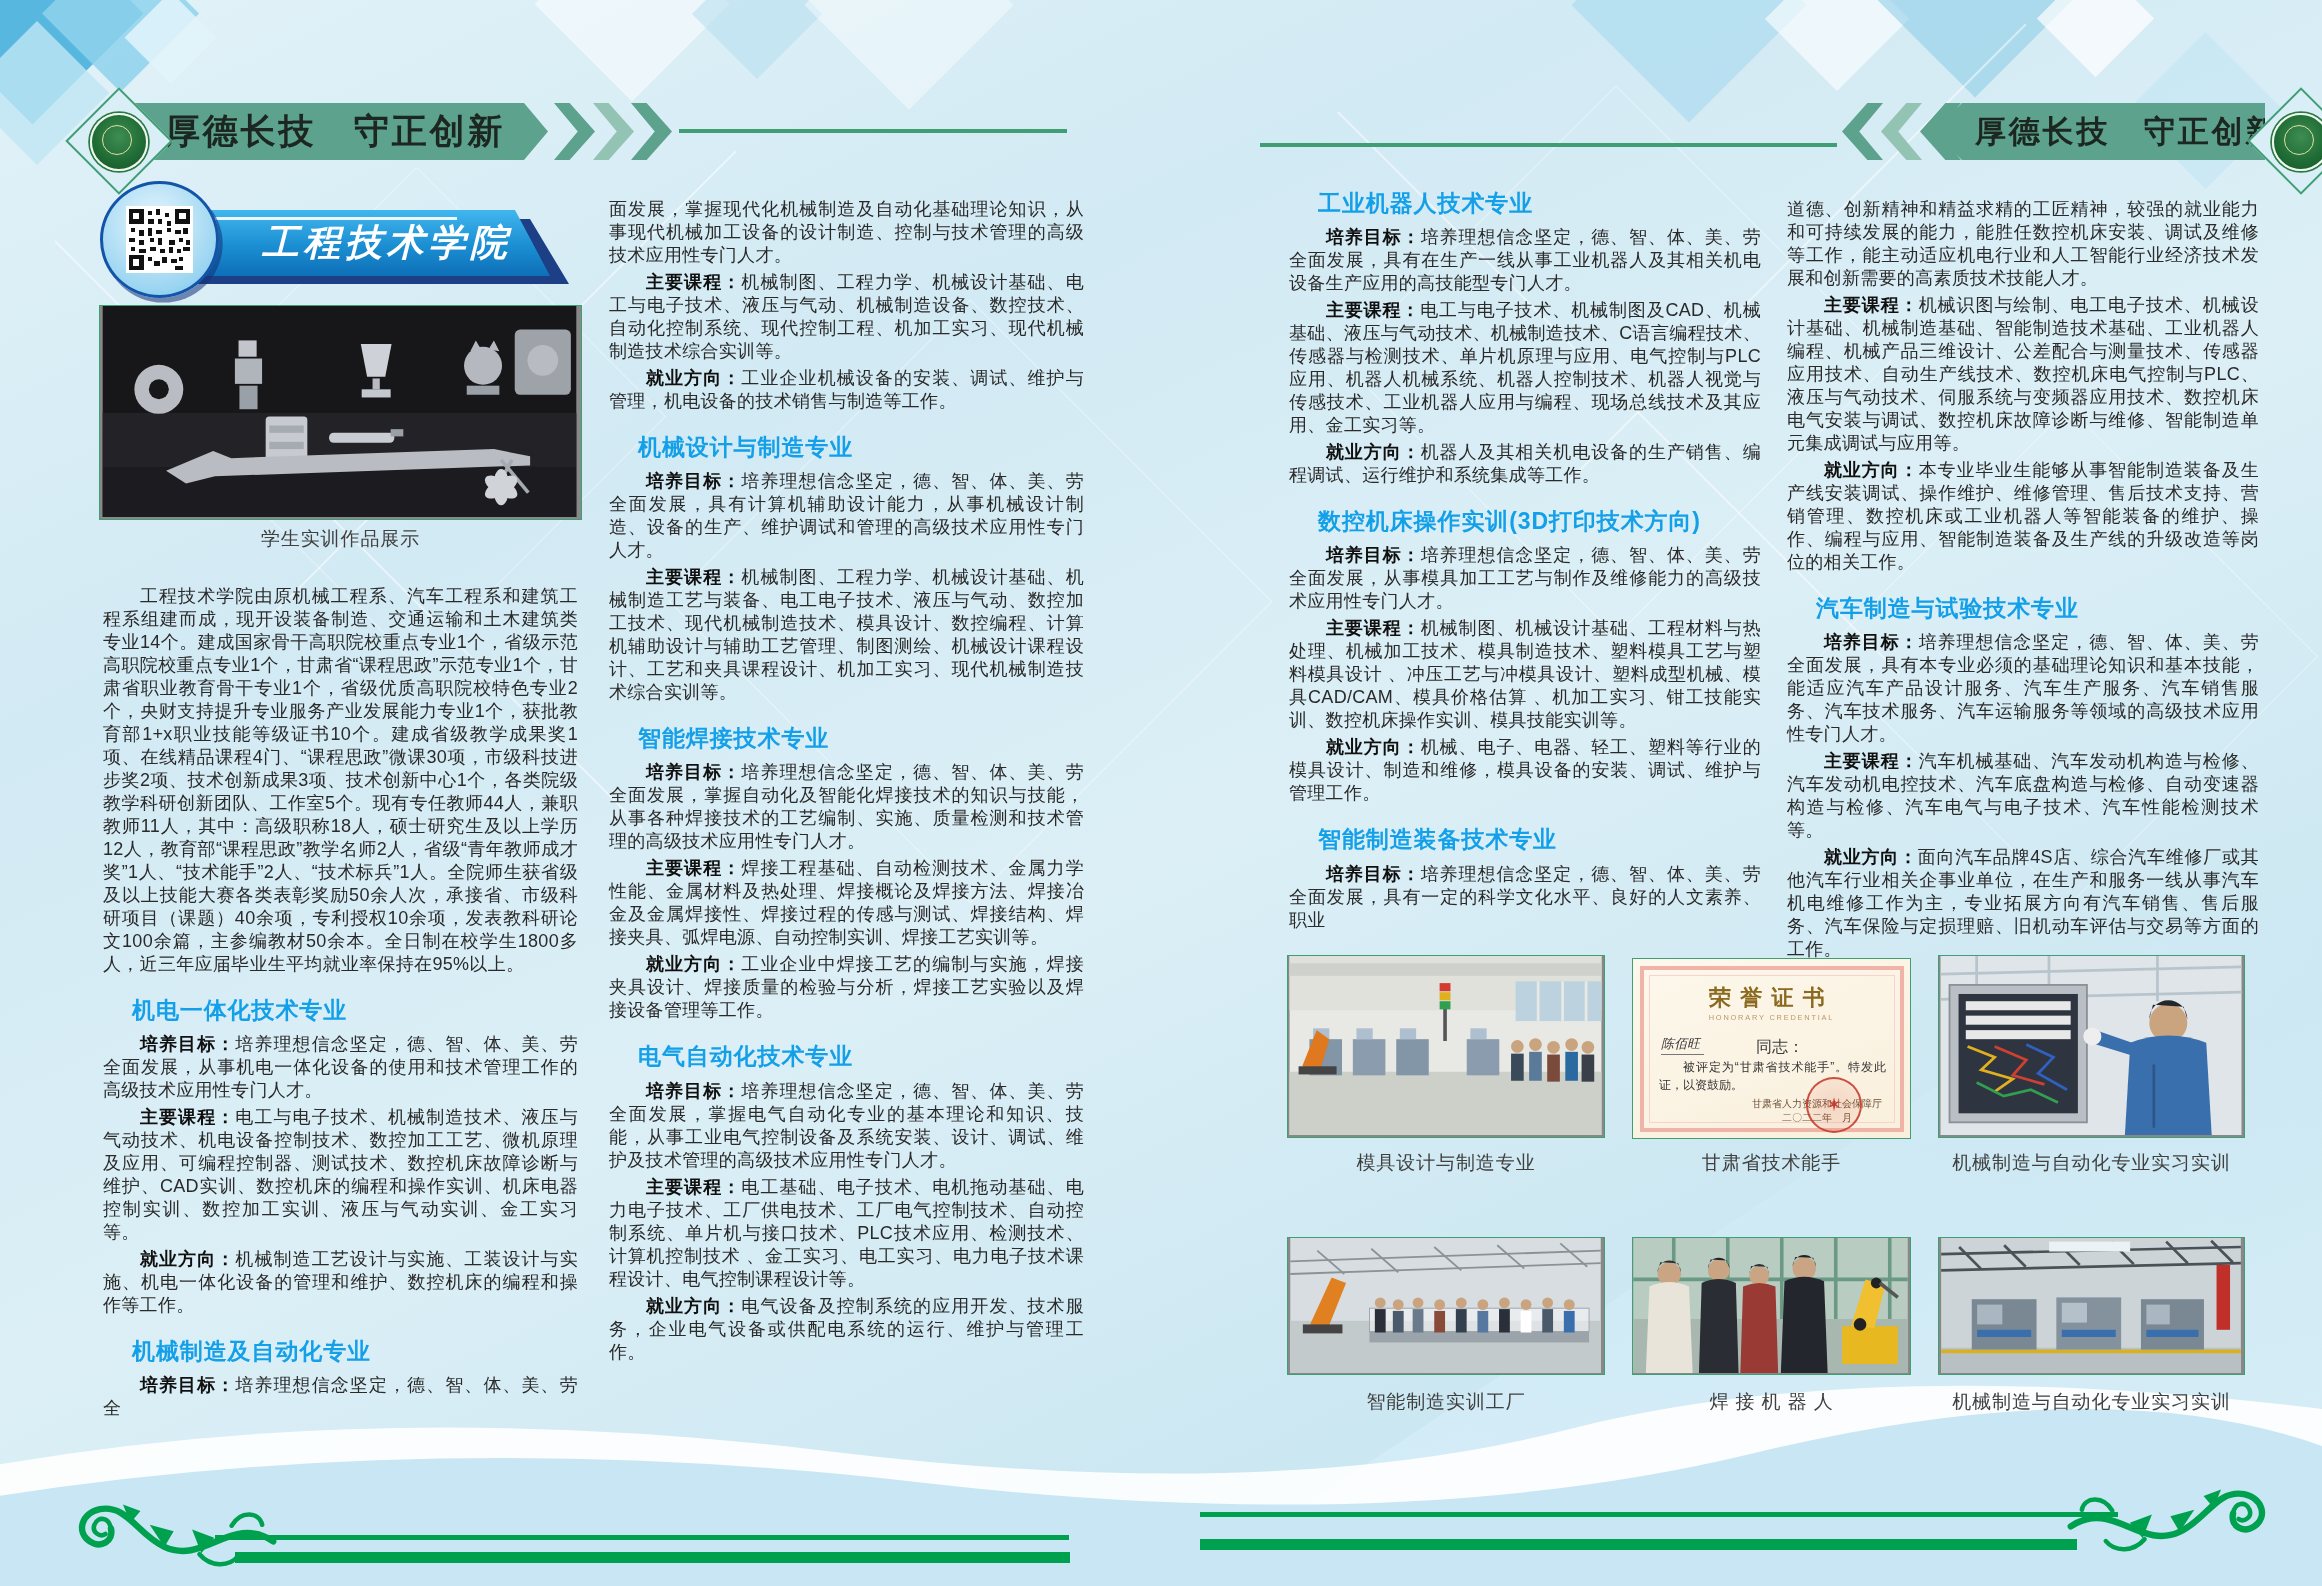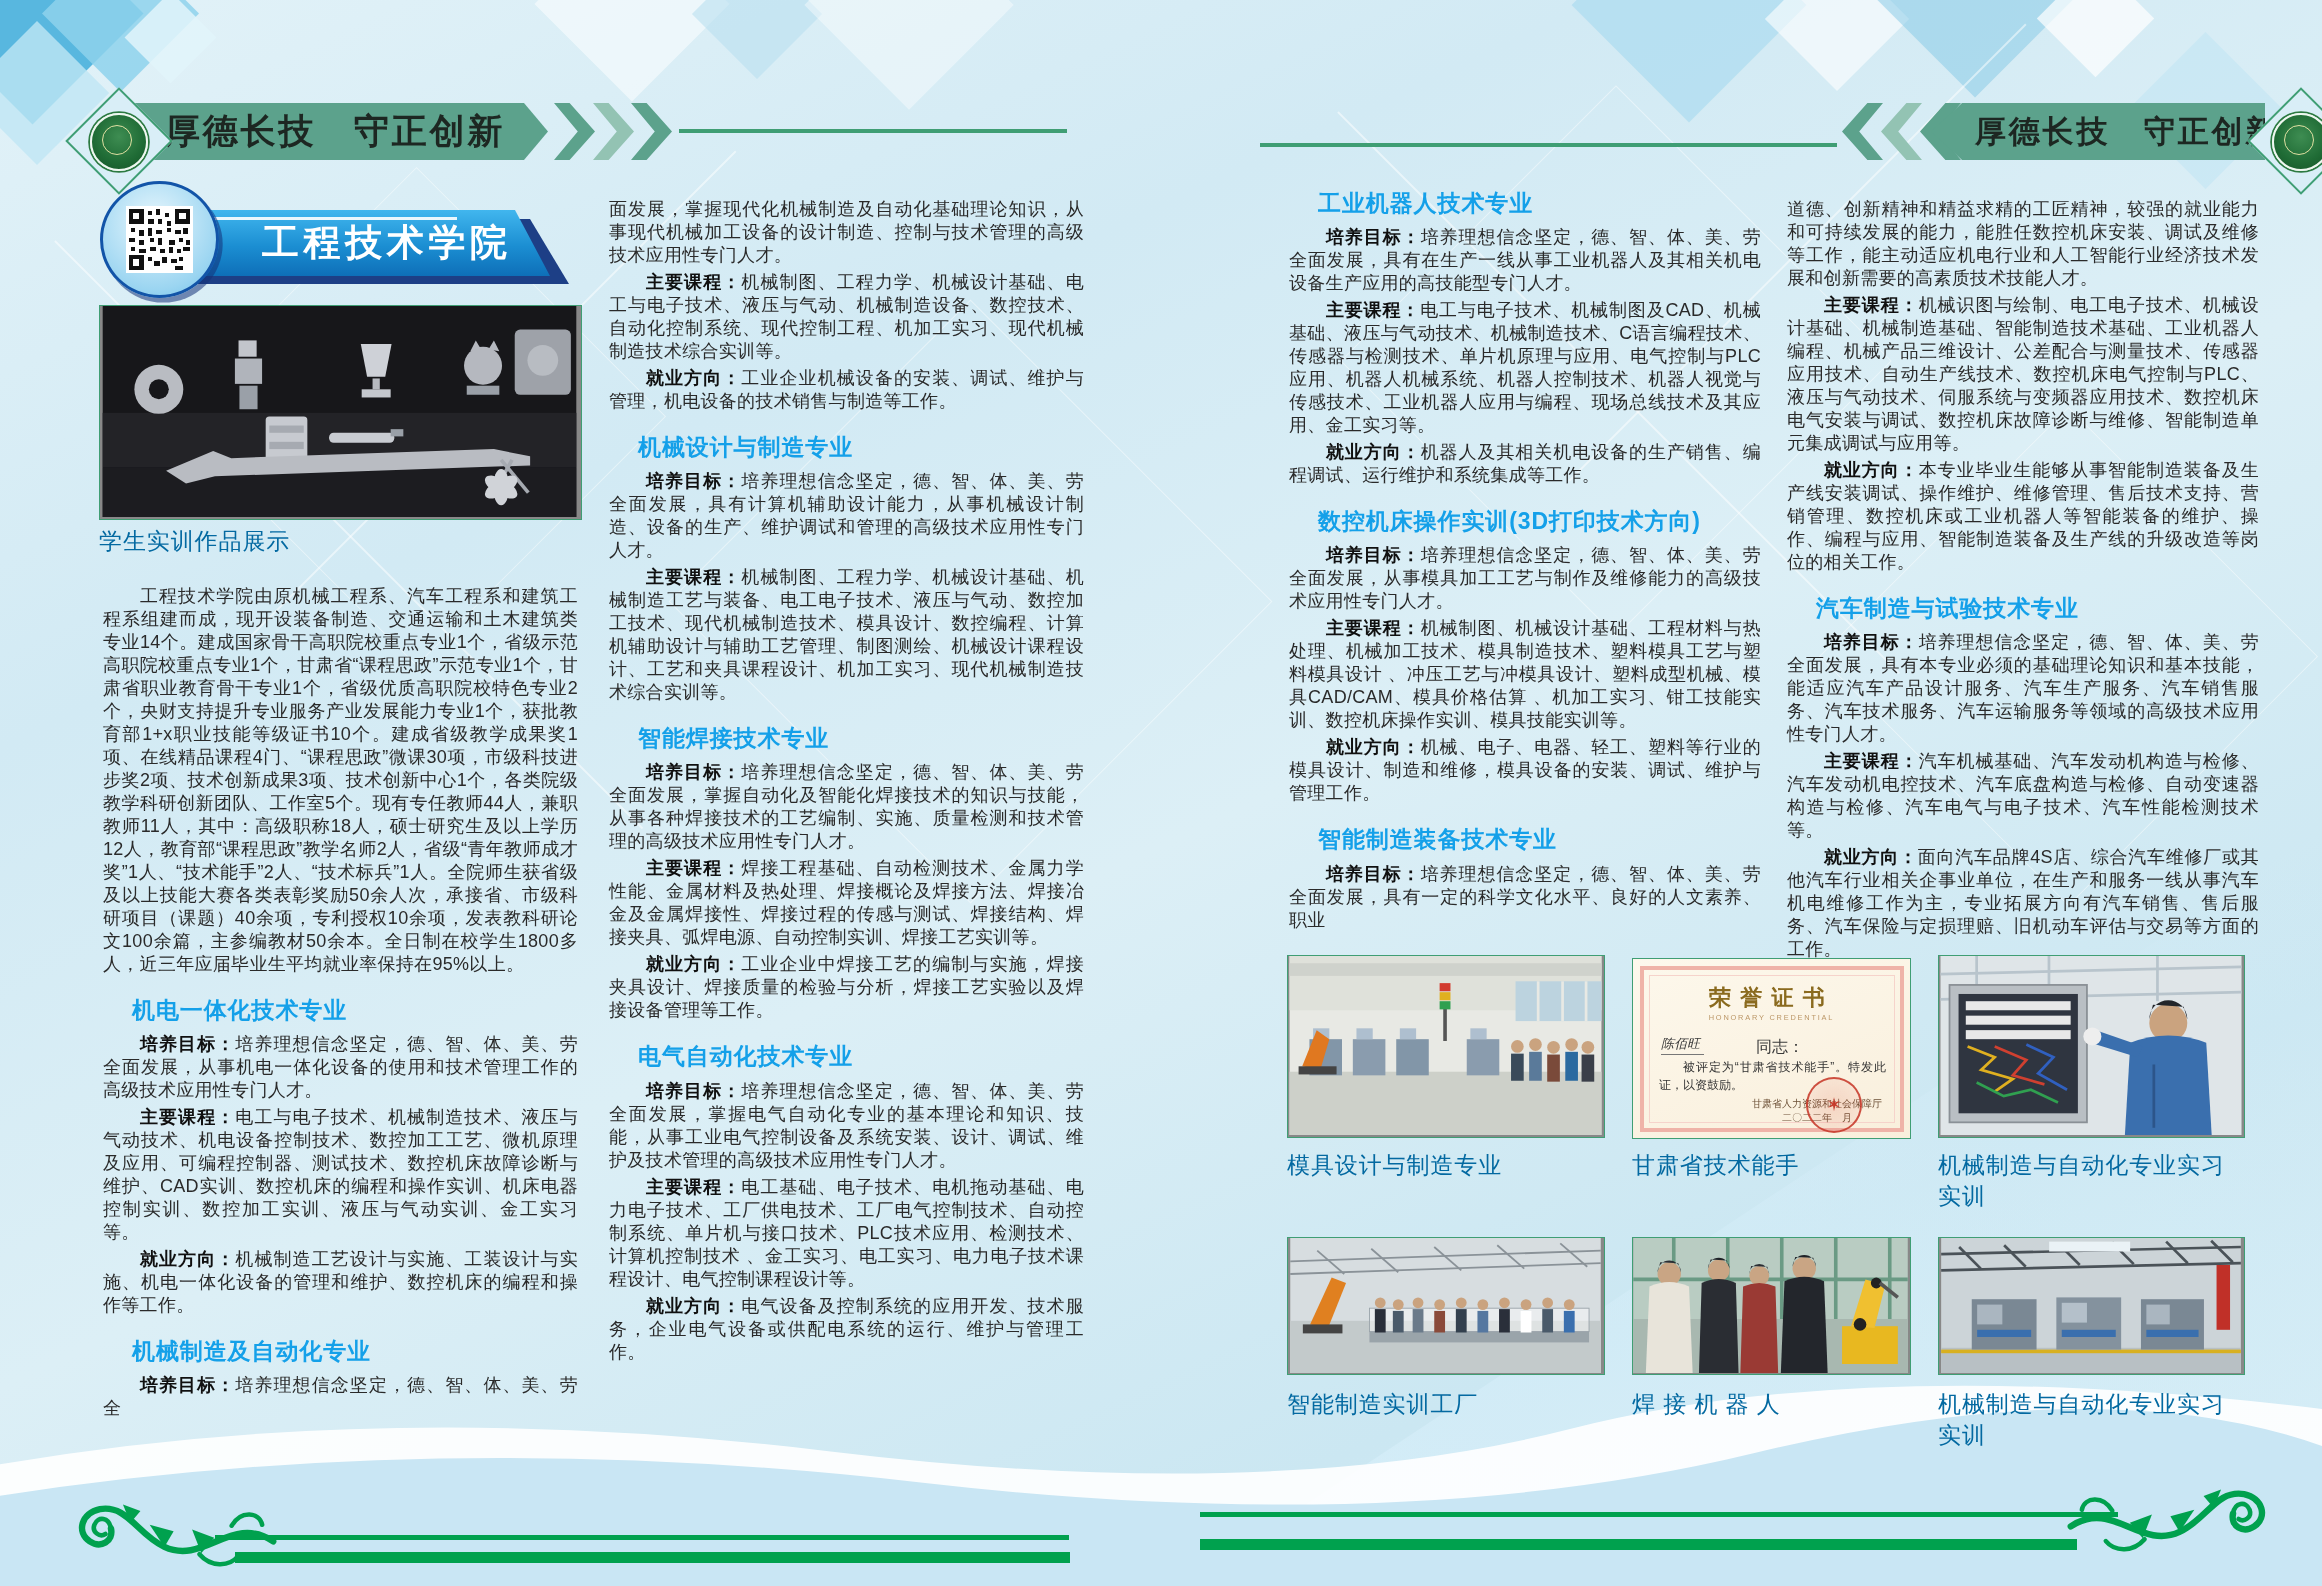--- a/index.html
+++ b/index.html
@@ -30,38 +30,38 @@
   .logo-diamond{position:absolute;width:72px;height:72px;background:#d9eef7;border:2.8px solid #3f9e74;transform:rotate(45deg);box-shadow:0 0 0 2.8px #d9eef7 inset;}
   .logo-circle{position:absolute;width:54px;height:54px;border-radius:50%;
     background:radial-gradient(circle at 50% 40%, #3e8d52 0%, #1f6b35 60%, #155226 100%);
     border:2.8px solid #eef7ef; box-shadow:0 0 0 1.8px #2c7a41;}
   .logo-circle:after{content:"";position:absolute;left:10px;top:10px;width:28px;height:28px;border-radius:50%;border:1.8px solid rgba(255,241,179,.85);}
   
   .title-shadow{position:absolute;left:198px;top:219px;width:371px;height:65px;background:#1d3f86;
     clip-path:polygon(0 0,calc(100% - 39px) 0,100% 100%,0 100%);}
   .title-banner{position:absolute;left:188px;top:210px;width:362px;height:66px;
     background:linear-gradient(180deg,#41b6ee 0%,#1b8ed2 55%,#0e6fb8 100%);
-    clip-path:polygon(0 0,calc(100% - 35px) 0,100% 100%,0 100%);}
+    clip-path:polygon(0 0,calc(100% - 35px) 0,100% 100%,0 100%);font-style:italic;}
   .title-banner .accent{position:absolute;left:20px;top:7.4px;width:249px;height:2.8px;background:rgba(255,255,255,.9);}
   .title-banner .title-text{position:absolute;left:0;top:0;width:100%;height:66px;line-height:66px;
     padding-left:74px;font-size:37px;font-weight:bold;color:#fff;letter-spacing:4.6px;}
   .qr-badge{position:absolute;left:100px;top:181px;width:113px;height:111px;border-radius:50%;
     border:3.7px solid #1254a8;background:radial-gradient(circle at 45% 35%,#e9f7fd 0%,#9bd5f1 70%,#6fc0e9 100%);
     box-shadow:3.7px 4.6px 0 rgba(20,50,120,.55);display:flex;align-items:center;justify-content:center;}
   .qr-badge .qr{width:61px;height:61px;background:#fff;padding:2.8px;}
   
   .col{position:absolute;font-size:18px;line-height:23px;text-align:justify;letter-spacing:0.3px;color:#2a2a2a;}
   .col p.para{margin:4px;text-indent:2.05em;}
   .col p.para.noindent{text-indent:0;}
   .col b.lead{color:#101010;}
   .sec-heading{color:#14a0e9;font-weight:bold;font-size:23px;line-height:28px;margin:20px 0 9.2px 33px;letter-spacing:0.9px;text-align:left;}
   .col .sec-heading:first-child{margin-top:0;}
   
   .photo{position:absolute;border:1.8px solid #3f9e74;box-sizing:border-box;overflow:hidden;background:#888;}
-  .caption{position:absolute;font-size:23px;color:#0369a1;letter-spacing:0.9px;}
+  .caption{position:absolute;font-size:19px;color:#404040;text-align:center;letter-spacing:0.9px;}
   
   .cert{position:absolute;border:1.8px solid #3f9e74;box-sizing:border-box;background:linear-gradient(160deg,#fdf8ec,#f9efdc);overflow:hidden;}
   .cert .frame{position:absolute;left:6.5px;top:6.5px;right:6.5px;bottom:6.5px;border:4.6px solid #efb3a8;outline:1.8px solid #f6d3cb;outline-offset:-10px;}
   .cert .ct{position:absolute;left:0;right:0;top:24px;text-align:center;font-size:22px;font-weight:bold;color:#8a6a1e;letter-spacing:9.2px;}
   .cert .cs{position:absolute;left:0;right:0;top:54px;text-align:center;font-size:7.4px;color:#bb9666;letter-spacing:1.8px;}
   .cert .cname{position:absolute;left:28px;top:76px;font-size:13px;color:#3a3a3a;font-style:italic;border-bottom:0.9px solid #777;padding:0 3.7px 0.9px 0;}
   .cert .csal{position:absolute;left:99px;top:78px;font-size:16px;color:#3a3a3a;margin-left:24px;}
   .cert .cbody{position:absolute;left:26px;right:24px;top:100px;font-size:12px;line-height:17.5px;color:#333;text-indent:2em;text-align:justify;}
   .cert .cissuer{position:absolute;right:28px;top:138px;font-size:10px;color:#6b4f35;text-align:center;line-height:14px;}
   .cert .seal{position:absolute;right:48px;top:118px;width:52px;height:52px;border-radius:50%;border:2.8px solid rgba(198,52,38,.85);

